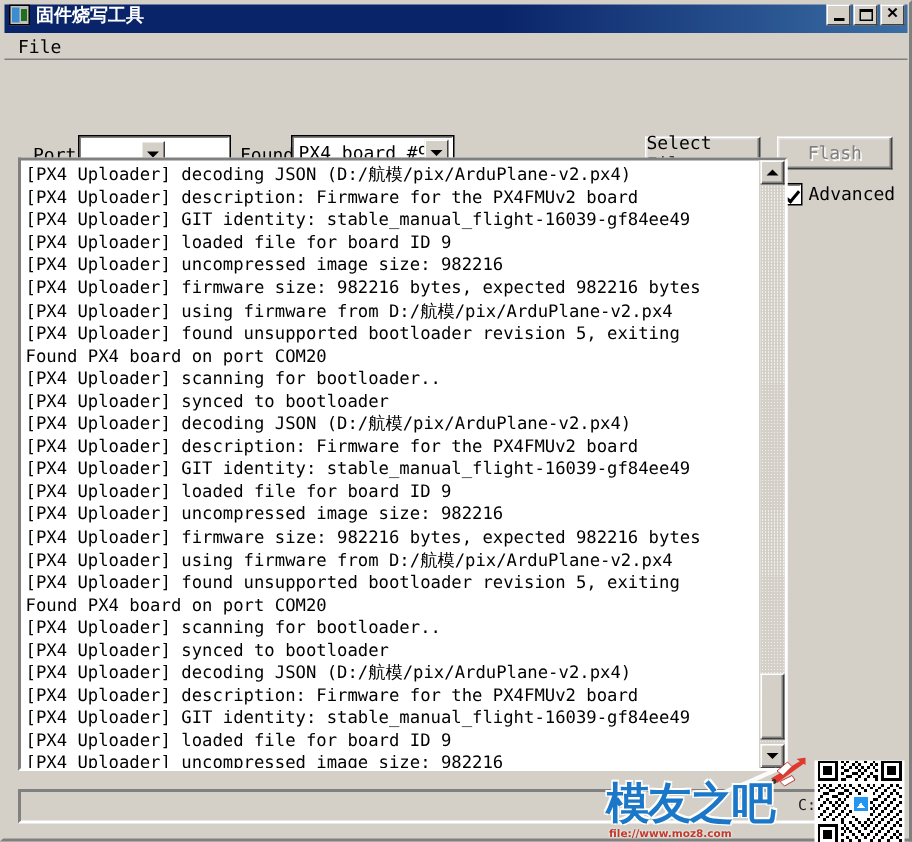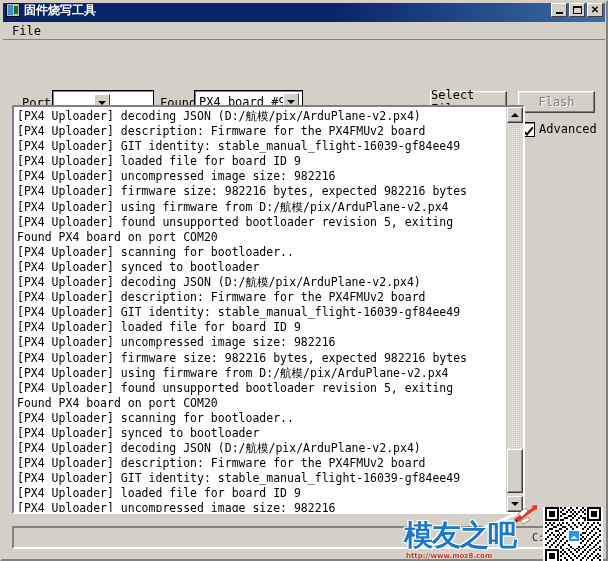--- a/index.html
+++ b/index.html
@@ -506,21 +506,21 @@
   <div class="watermark">
     <svg class="wm-plane" viewBox="0 0 60 28">
       <path d="M2,24 C14,20 26,14 40,8" stroke="#ffffff" stroke-width="3" fill="none" opacity="0.9"></path>
       <path d="M36,14 L56,2 L58,4 L40,17 Z" fill="#e03a2f"></path>
       <path d="M40,9 L47,3 L50,6 L44,12 Z" fill="#ffffff" stroke="#b5281f" stroke-width="0.6"></path>
       <path d="M42,16 L50,12 L52,15 L45,19 Z" fill="#ffffff" stroke="#b5281f" stroke-width="0.6"></path>
       <path d="M53,1 L59,0 L59,5 Z" fill="#e03a2f"></path>
       <circle cx="38" cy="16" r="1.6" fill="#333"></circle>
     </svg>
     <div class="wm-text">模友之吧</div>
-    <div class="wm-url">http://www.moz8.com</div>
+    <div class="wm-url">file://www.moz8.com</div>
   </div>
 
   <div class="qr">
     <svg width="60" height="56" viewBox="0 0 29 29" shape-rendering="crispEdges">
       <rect width="29" height="29" fill="#ffffff"></rect>
       <g fill="#000000">
         <rect x="0" y="0" width="7" height="1"></rect>
           <rect x="0" y="6" width="7" height="1"></rect>
         <rect x="0" y="0" width="1" height="7"></rect>
           <rect x="6" y="0" width="1" height="7"></rect>

